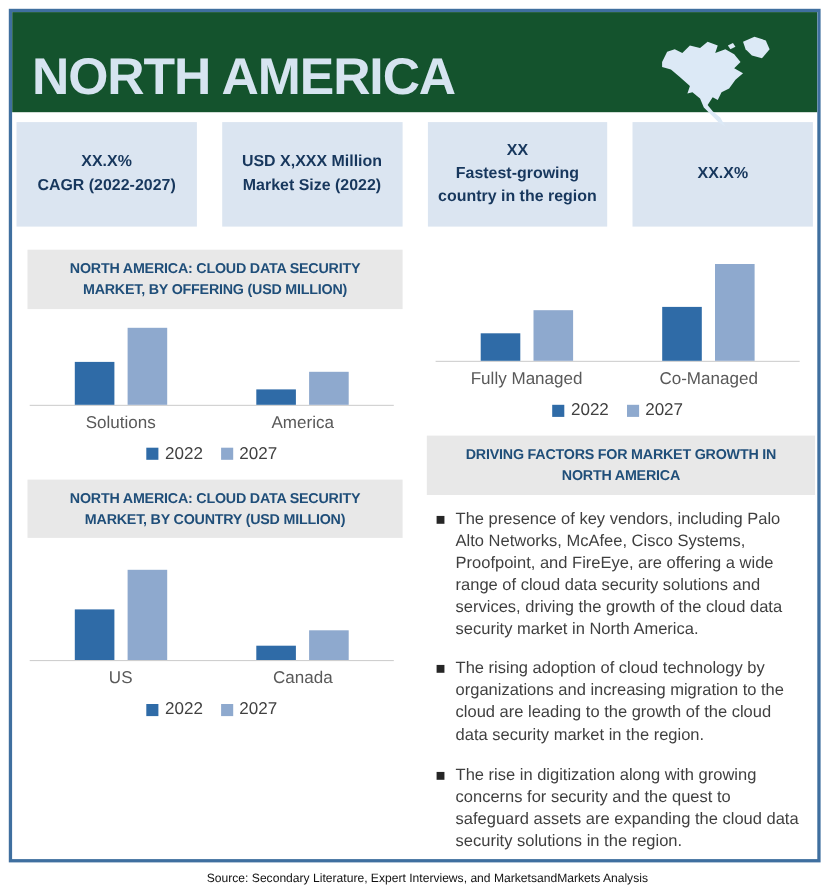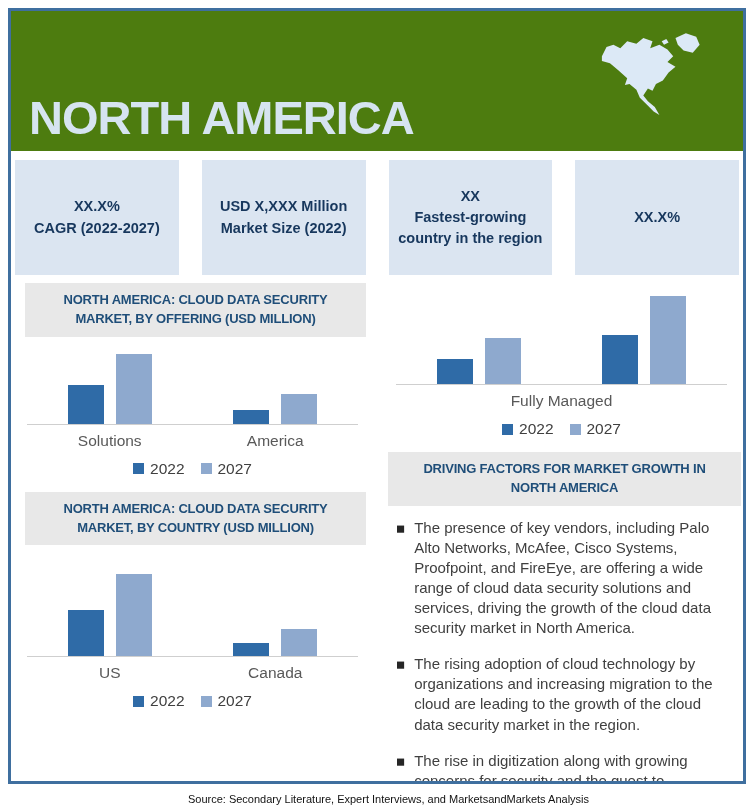--- a/index.html
+++ b/index.html
@@ -13,22 +13,22 @@
   .panel {
     position: absolute;
     left: 8px; top: 8px;
     width: 738px; height: 776px;
     border: 3px solid #3f6f9f;
     background: #ffffff;
     overflow: hidden;
   }
   
   .hero {
-    height: 140px;
-    background: #4d7c0f;
+    height: 91px;
+    background: #14532d;
     position: relative;
   }
   .hero-title {
     position: absolute;
     left: 18px; bottom: 6px;
     font-size: 47px;
     font-weight: bold;
     letter-spacing: -1px;
     color: #d6e4f0;
     white-space: nowrap;
@@ -37,21 +37,21 @@
     position: absolute;
     right: 28px; top: 20px;
     width: 125px; height: 92px;
   }
   
   .stats {
     display: grid;
     grid-template-columns: repeat(4, 1fr);
     gap: 23px;
     margin: 9px 4px 0 4px;
-    height: 115px;
+    height: 95px;
   }
   .stat-box {
     background: #dbe5f1;
     color: #17375d;
     font-weight: bold;
     font-size: 14.5px;
     line-height: 1.45;
     display: flex;
     flex-direction: column;
     align-items: center;
@@ -60,21 +60,21 @@
     padding: 4px 8px;
   }
   
   .content {
     display: grid;
     grid-template-columns: 1fr 1fr;
     column-gap: 10px;
     padding: 0 2px;
   }
   .col { display: flex; flex-direction: column; }
-  .card { margin-top: 8px; display: flex; flex-direction: column; }
+  .card { margin-top: 21px; display: flex; flex-direction: column; }
   .card-header {
     background: #e8e8e8;
     color: #1f4e79;
     font-weight: bold;
     font-size: 13px;
     line-height: 1.45;
     text-align: center;
     padding: 8px 12px;
     margin: 0 6px 0 12px;
     letter-spacing: -0.2px;
@@ -245,20 +245,21 @@
                 <div class="bar" style="height: 25px; background: rgb(47, 107, 167);"></div>
                 <div class="bar" style="height: 46px; background: rgb(142, 169, 206);"></div>
               </div>
               <div class="bars">
                 <div class="bar" style="height: 49px; background: rgb(47, 107, 167);"></div>
                 <div class="bar" style="height: 88px; background: rgb(142, 169, 206);"></div>
               </div>
             </div>
             <div class="cats">
               <div class="cat-label">Fully Managed</div>
+              <div class="cat-label">Co-Managed</div>
             </div>
             <div class="legend">
               <span class="legend-item">
                 <span class="legend-swatch" style="background: rgb(47, 107, 167);"></span>
                 <span class="legend-label">2022</span>
               </span>
               <span class="legend-item">
                 <span class="legend-swatch" style="background: rgb(142, 169, 206);"></span>
                 <span class="legend-label">2027</span>
               </span>

